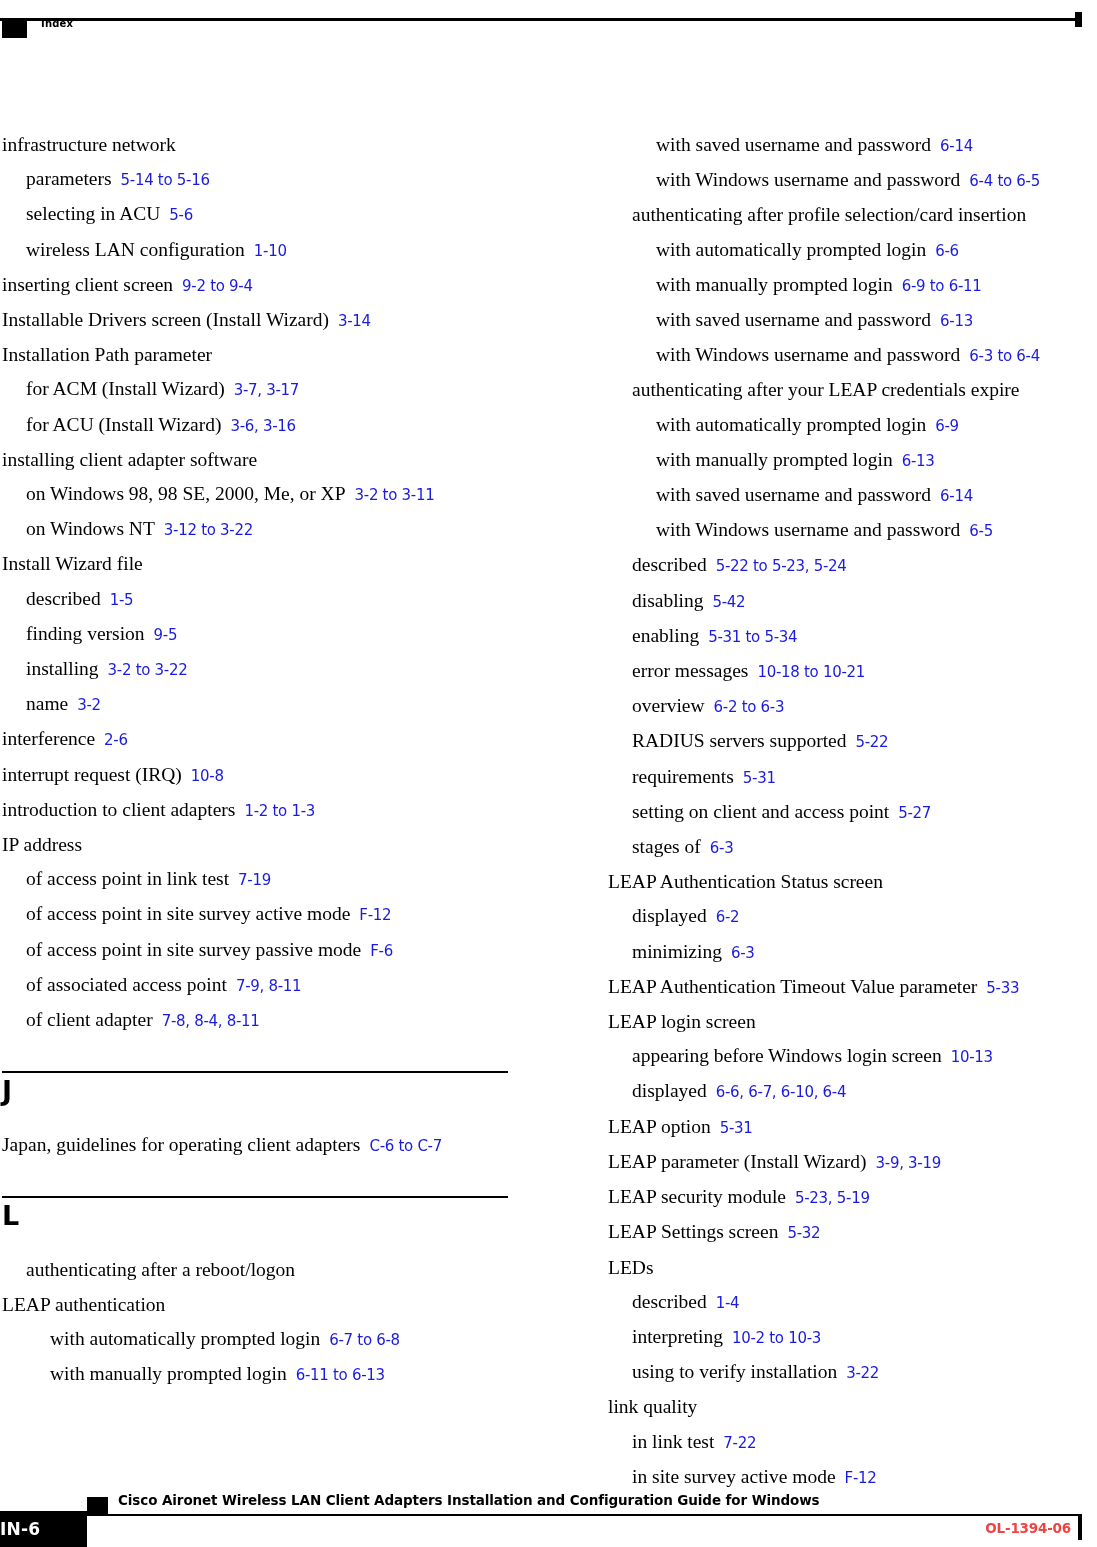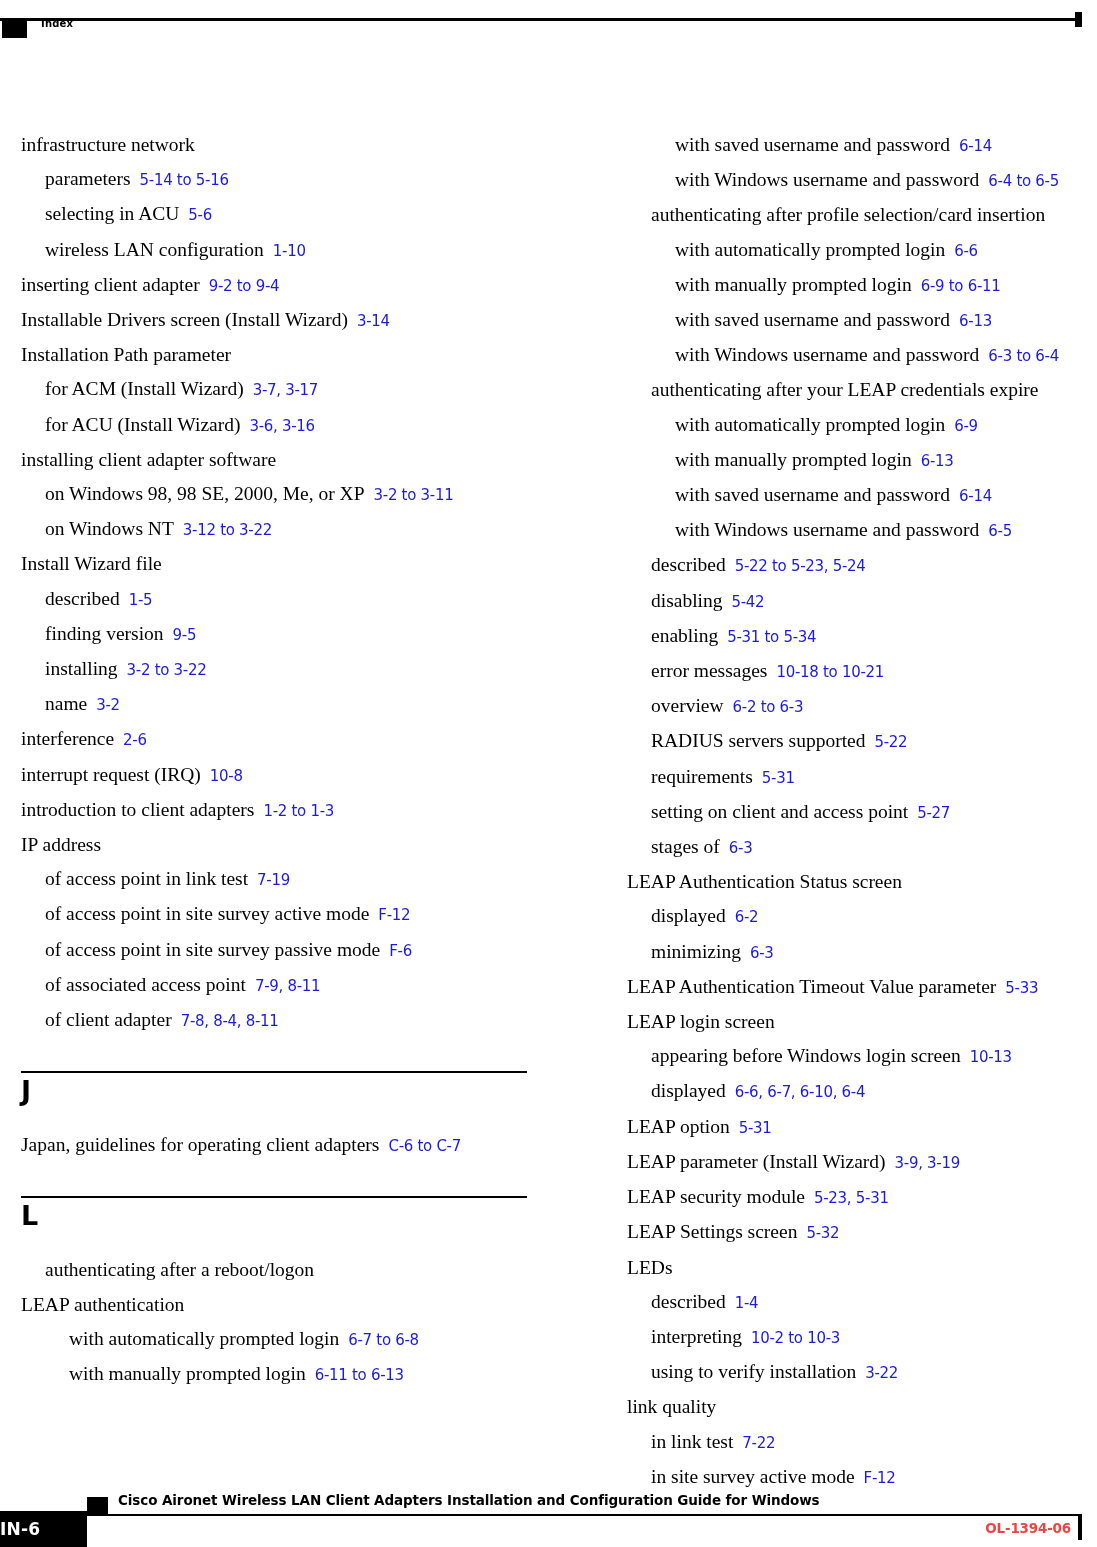--- a/index.html
+++ b/index.html
@@ -58,21 +58,20 @@
     letter-spacing: 0.2px;
     color: #000000;
     white-space: nowrap;
   }
 
   
   .col {
     position: absolute;
     top: 128px;
     width: 520px;
-    margin-left: 19px;
   }
   .col-left  { left: 2px; }
   .col-right { left: 608px; }
 
   
   .entry {
     font-family: "Liberation Serif", serif;
     font-size: 19.5px;
     line-height: 34.2px;
     color: #000000;
@@ -198,21 +197,21 @@
     <div class="header-square"></div>
     <div class="header-title">Index</div>
   </div>
 
   <div class="col col-left">
     <div>
         <div class="entry lvl0"><span>infrastructure network</span></div>
         <div class="entry lvl1"><span>parameters</span><span class="pref">5-14 to 5-16</span></div>
         <div class="entry lvl1"><span>selecting in ACU</span><span class="pref">5-6</span></div>
         <div class="entry lvl1"><span>wireless LAN configuration</span><span class="pref">1-10</span></div>
-        <div class="entry lvl0"><span>inserting client adapter</span><span class="pref">9-2 to 9-4</span></div>
+        <div class="entry lvl0"><span>inserting client screen</span><span class="pref">9-2 to 9-4</span></div>
         <div class="entry lvl0"><span>Installable Drivers screen (Install Wizard)</span><span class="pref">3-14</span></div>
         <div class="entry lvl0"><span>Installation Path parameter</span></div>
         <div class="entry lvl1"><span>for ACM (Install Wizard)</span><span class="pref">3-7, 3-17</span></div>
         <div class="entry lvl1"><span>for ACU (Install Wizard)</span><span class="pref">3-6, 3-16</span></div>
         <div class="entry lvl0"><span>installing client adapter software</span></div>
         <div class="entry lvl1"><span>on Windows 98, 98 SE, 2000, Me, or XP</span><span class="pref">3-2 to 3-11</span></div>
         <div class="entry lvl1"><span>on Windows NT</span><span class="pref">3-12 to 3-22</span></div>
         <div class="entry lvl0"><span>Install Wizard file</span></div>
         <div class="entry lvl1"><span>described</span><span class="pref">1-5</span></div>
         <div class="entry lvl1"><span>finding version</span><span class="pref">9-5</span></div>
@@ -270,21 +269,21 @@
         <div class="entry lvl1"><span>stages of</span><span class="pref">6-3</span></div>
         <div class="entry lvl0"><span>LEAP Authentication Status screen</span></div>
         <div class="entry lvl1"><span>displayed</span><span class="pref">6-2</span></div>
         <div class="entry lvl1"><span>minimizing</span><span class="pref">6-3</span></div>
         <div class="entry lvl0"><span>LEAP Authentication Timeout Value parameter</span><span class="pref">5-33</span></div>
         <div class="entry lvl0"><span>LEAP login screen</span></div>
         <div class="entry lvl1"><span>appearing before Windows login screen</span><span class="pref">10-13</span></div>
         <div class="entry lvl1"><span>displayed</span><span class="pref">6-6, 6-7, 6-10, 6-4</span></div>
         <div class="entry lvl0"><span>LEAP option</span><span class="pref">5-31</span></div>
         <div class="entry lvl0"><span>LEAP parameter (Install Wizard)</span><span class="pref">3-9, 3-19</span></div>
-        <div class="entry lvl0"><span>LEAP security module</span><span class="pref">5-23, 5-31</span></div>
+        <div class="entry lvl0"><span>LEAP security module</span><span class="pref">5-23, 5-19</span></div>
         <div class="entry lvl0"><span>LEAP Settings screen</span><span class="pref">5-32</span></div>
         <div class="entry lvl0"><span>LEDs</span></div>
         <div class="entry lvl1"><span>described</span><span class="pref">1-4</span></div>
         <div class="entry lvl1"><span>interpreting</span><span class="pref">10-2 to 10-3</span></div>
         <div class="entry lvl1"><span>using to verify installation</span><span class="pref">3-22</span></div>
         <div class="entry lvl0"><span>link quality</span></div>
         <div class="entry lvl1"><span>in link test</span><span class="pref">7-22</span></div>
         <div class="entry lvl1"><span>in site survey active mode</span><span class="pref">F-12</span></div>
       </div>
     <div></div>

